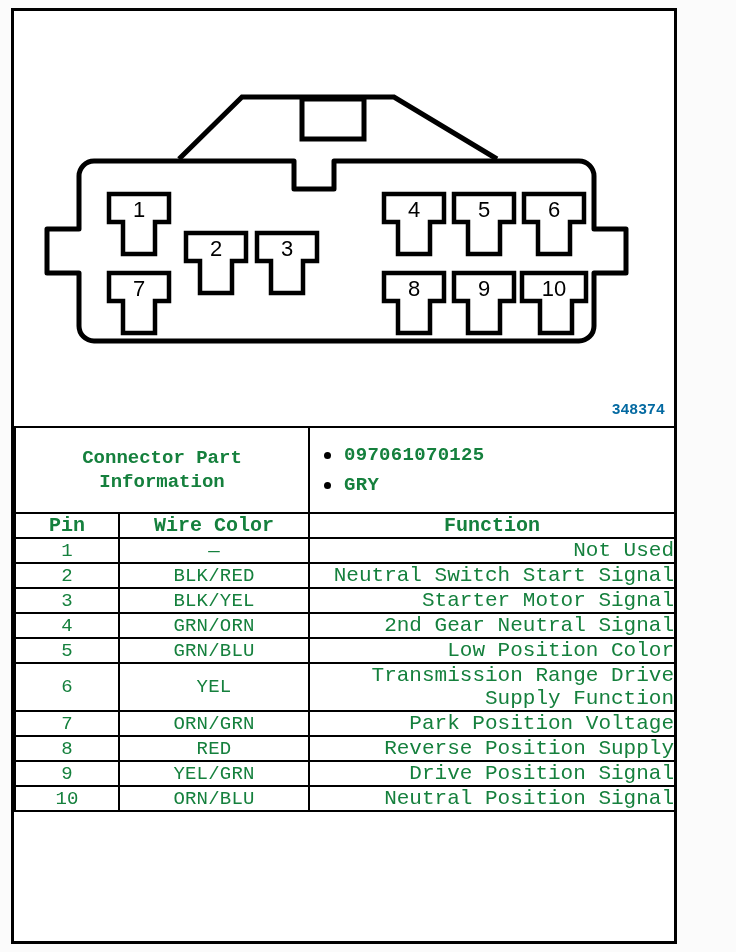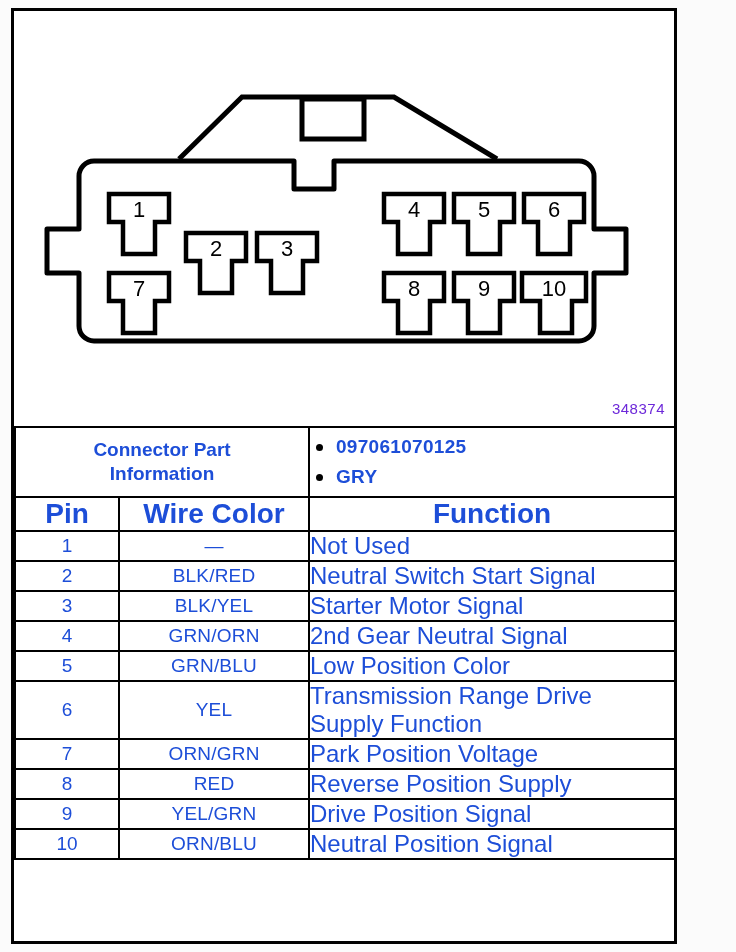--- a/index.html
+++ b/index.html
@@ -40,59 +40,59 @@
     height: 415px;
   }
   #illustration svg {
     display: block;
   }
   #ref-number {
     position: absolute;
     right: 9px;
     top: 389px;
     font-size: 15px;
-    font-weight: normal;
+    font-weight: bold;
     letter-spacing: .5px;
-    color: #6d28d9;
+    color: #0369a1;
     font-family: "Liberation Sans", sans-serif;
   }
   
   #pin-table {
     position: absolute;
     left: 0;
     top: 415px;
     width: 660px;
     border-collapse: collapse;
     table-layout: fixed;
   }
   #pin-table td, #pin-table th {
     border: 2px solid #000;
     padding: 0;
-    color: #1d4ed8;
-    font-family: Liberation Sans, sans-serif;
+    color: #15803d;
+    font-family: Liberation Mono, monospace;
   }
   .col-pin   { width: 104px; }
   .col-wire  { width: 190px; }
   .col-func  { width: 366px; }
 
   .cpi-label {
     text-align: center;
     font-weight: bold;
     font-size: 19px;
     line-height: 24px;
     padding: 9px 4px;
   }
   .cpi-values {
     padding: 8px 6px 8px 30px;
     font-weight: bold;
     font-size: 19px;
   }
   .cpi-values ul {
     margin: 0;
-    padding: 4px;
+    padding: 12px;
     list-style: none;
   }
   .cpi-values li {
     position: relative;
     line-height: 30px;
     padding-left: 22px;
     letter-spacing: .3px;
   }
   .cpi-values li:before {
     content: "";
@@ -100,37 +100,37 @@
     left: 2px;
     top: 12px;
     width: 7px;
     height: 7px;
     background: #000;
     border-radius: 50%;
   }
   .head-cell {
     text-align: center;
     font-weight: bold;
-    font-size: 28px;
+    font-size: 20px;
     padding: 6px 2px 7px;
   }
   .cell-pin {
     text-align: center;
     font-size: 19px;
     padding: 6px 2px 7px;
   }
   .cell-wire {
     text-align: center;
     font-size: 19px;
     padding: 6px 2px 7px;
     letter-spacing: .2px;
   }
   .cell-func {
-    text-align: left;
-    font-size: 24px;
+    text-align: right;
+    font-size: 21px;
     padding: 6px 4px 7px 10px;
   }
   .cell-func .l2 {
     display: block;
   }
 </style>
 </head>
 <body>
 
 <div id="page">

